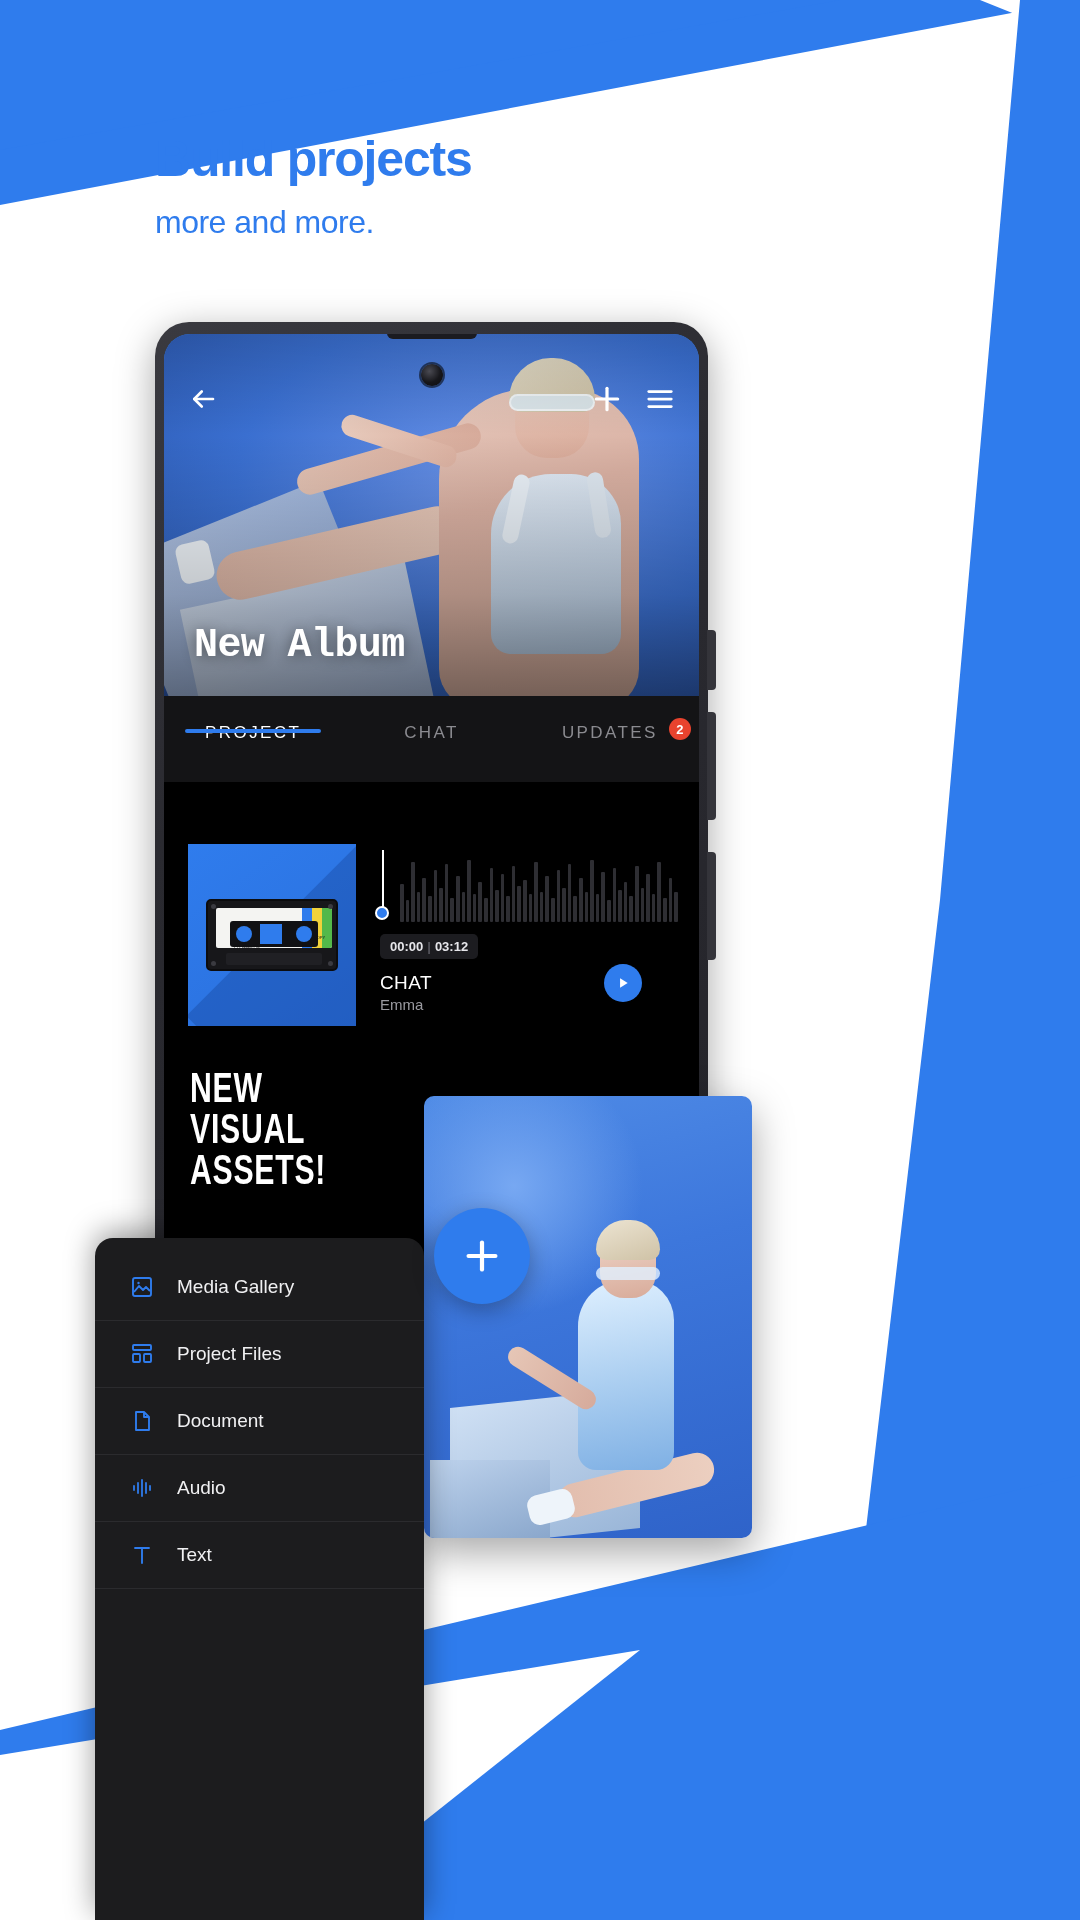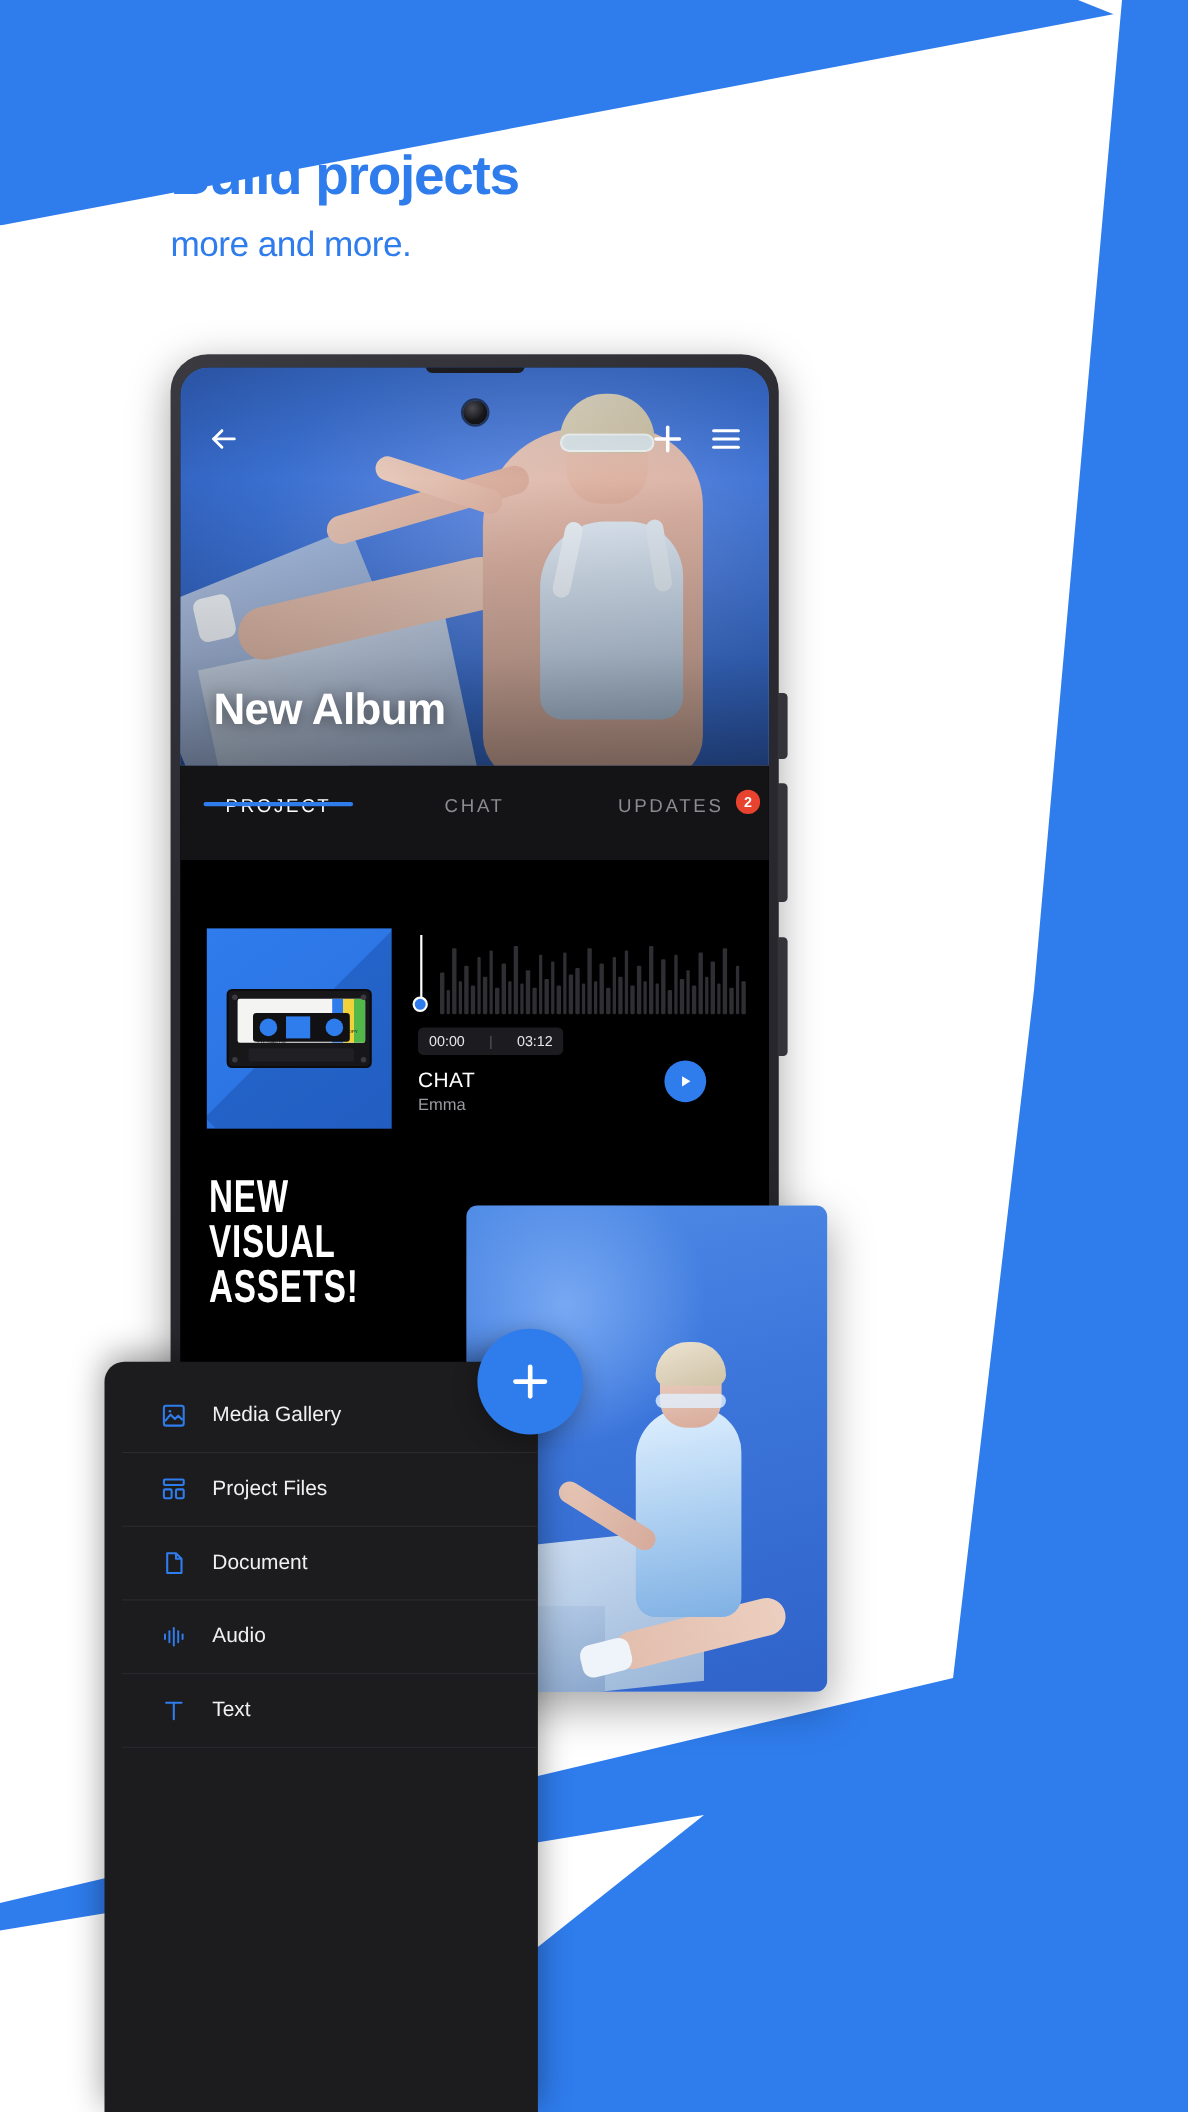--- a/index.html
+++ b/index.html
@@ -85,20 +85,21 @@
   .speaker {
     position:absolute; left:50%; top:-4px; transform:translateX(-50%);
     width:90px; height:9px; background:#1b1b20; border-radius:0 0 6px 6px; z-index:40;
   }
 
   
   .hero {
     position:absolute; left:0; top:0; width:100%; height:362px;
     overflow:hidden;
     background:linear-gradient(160deg,#4d8ae0 0%, #3f7fdd 30%, #6f8fd8 60%, #8a9cd6 100%);
+    font-family:Liberation Mono, monospace;
   }
   .hero-photo { position:absolute; inset:0; }
   .hp-bg { position:absolute; inset:0;
     background:radial-gradient(ellipse at 62% 40%, #6b93e8 0%, #3a6fd0 55%, #2a56ad 100%); }
   .hp-slab {
     position:absolute; left:-20px; top:180px; width:220px; height:200px;
     background:linear-gradient(150deg,#b9c9e4,#8fa6cc);
     transform:rotate(-22deg); opacity:.92;
   }
   .hp-slab2 {
@@ -235,21 +236,21 @@
   .wave-wrap { position:absolute; left:190px; top:0; right:0; height:182px; }
   .playhead { position:absolute; left:4px; top:6px; width:2px; height:62px; background:#fff; }
   .playhead-dot { position:absolute; left:-3px; top:62px; width:14px; height:14px;
     border-radius:50%; background:#2f7ced; border:2px solid #fff; }
   .waveform { position:absolute; left:22px; top:6px; right:0; height:72px;
     display:flex; align-items:flex-end; gap:2px; }
   .waveform span { flex:1; background:#2e2e33; border-radius:1px; }
   .time-pill {
     position:absolute; left:2px; top:90px;
     background:#1c1c20; border-radius:5px; padding:5px 10px;
-    color:#e6e6ea; font-size:13px; display:flex; align-items:center; gap:22px;
+    color:#e6e6ea; font-size:13px; display:flex; align-items:center; gap:4px;font-weight:bold;
   }
   .time-sep { color:#55555c; }
   .track-title { position:absolute; left:2px; top:128px; color:#fff; font-size:19px; letter-spacing:.4px; }
   .track-artist { position:absolute; left:2px; top:152px; color:#9a9aa0; font-size:15px; }
   .play-btn {
     position:absolute; right:36px; top:120px; width:38px; height:38px;
     border-radius:50%; background:#2f7ced; display:flex; align-items:center; justify-content:center;
   }
 
   .promo { position:absolute; left:26px; top:285px; }
@@ -291,24 +292,24 @@
   
   #fab {
     position:absolute; left:434px; top:1208px; width:96px; height:96px;
     border-radius:50%; background:#2f7ced; z-index:30;
     display:flex; align-items:center; justify-content:center;
     box-shadow:0 6px 22px rgba(0,0,0,.3);
   }
 
   
   #menu-sheet {
-    position:absolute; left:95px; top:1238px; width:394px; height:682px;
+    position:absolute; left:95px; top:1238px; width:329px; height:682px;
     background:#1c1c1e; border-radius:18px 18px 0 0; z-index:25;
     box-shadow:0 -6px 30px rgba(0,0,0,.4);
-    padding:0 0 0 16px; overflow:hidden;
+    padding:0 0 0 0; overflow:hidden;
   }
   .menu-item {
     height:67px; display:flex; align-items:center; gap:22px;
     padding:0 34px; border-bottom:1px solid #2b2b2e;
     color:#f0f0f2; font-size:19px;
   }
   .menu-item:first-child { margin-top:16px; }
   .mi-icon { width:26px; height:26px; flex:0 0 26px; display:flex; align-items:center; justify-content:center; }
 </style>
 </head>

